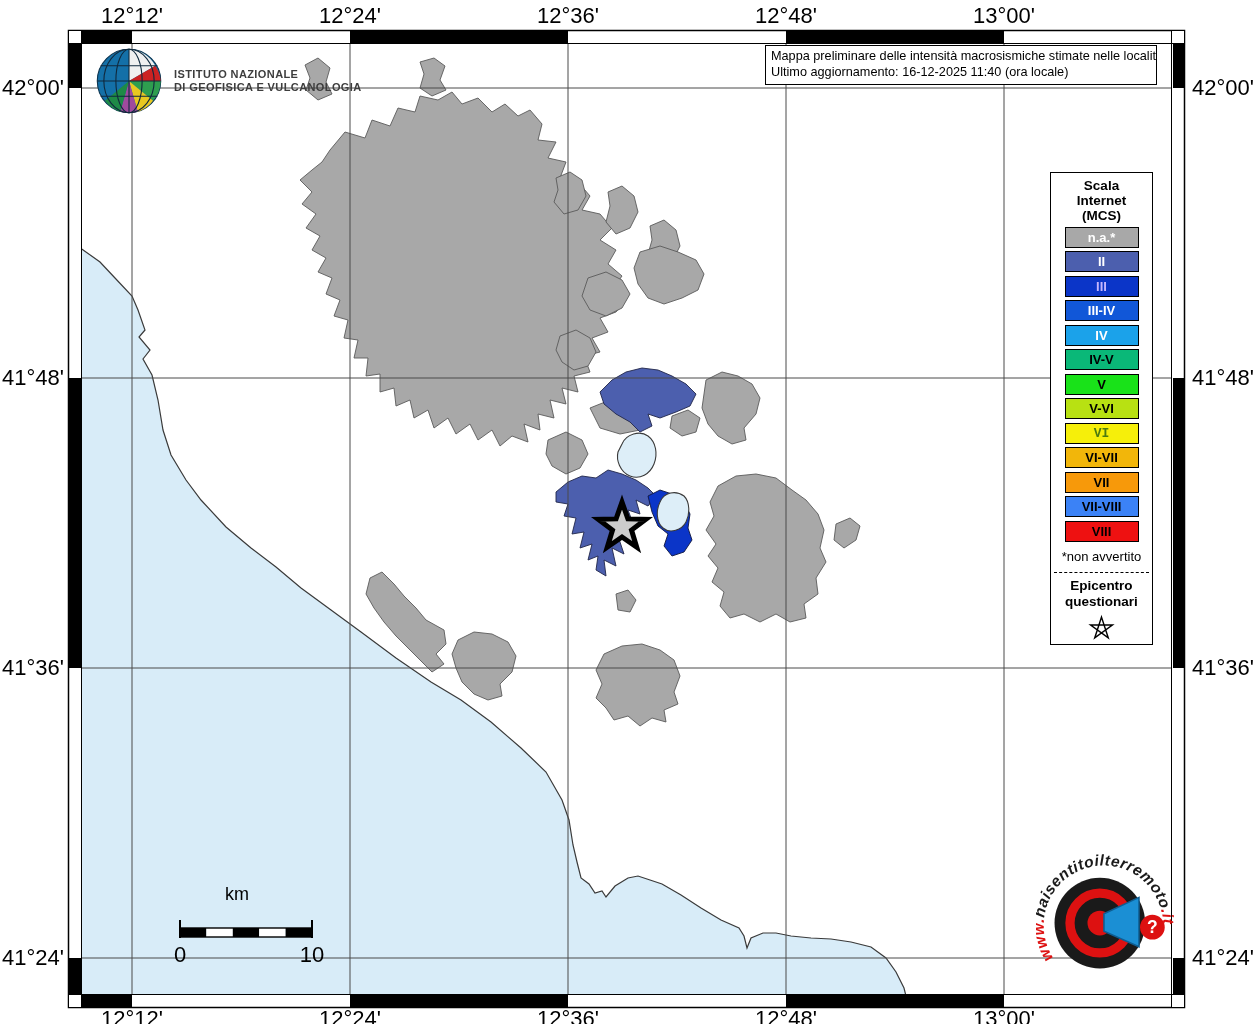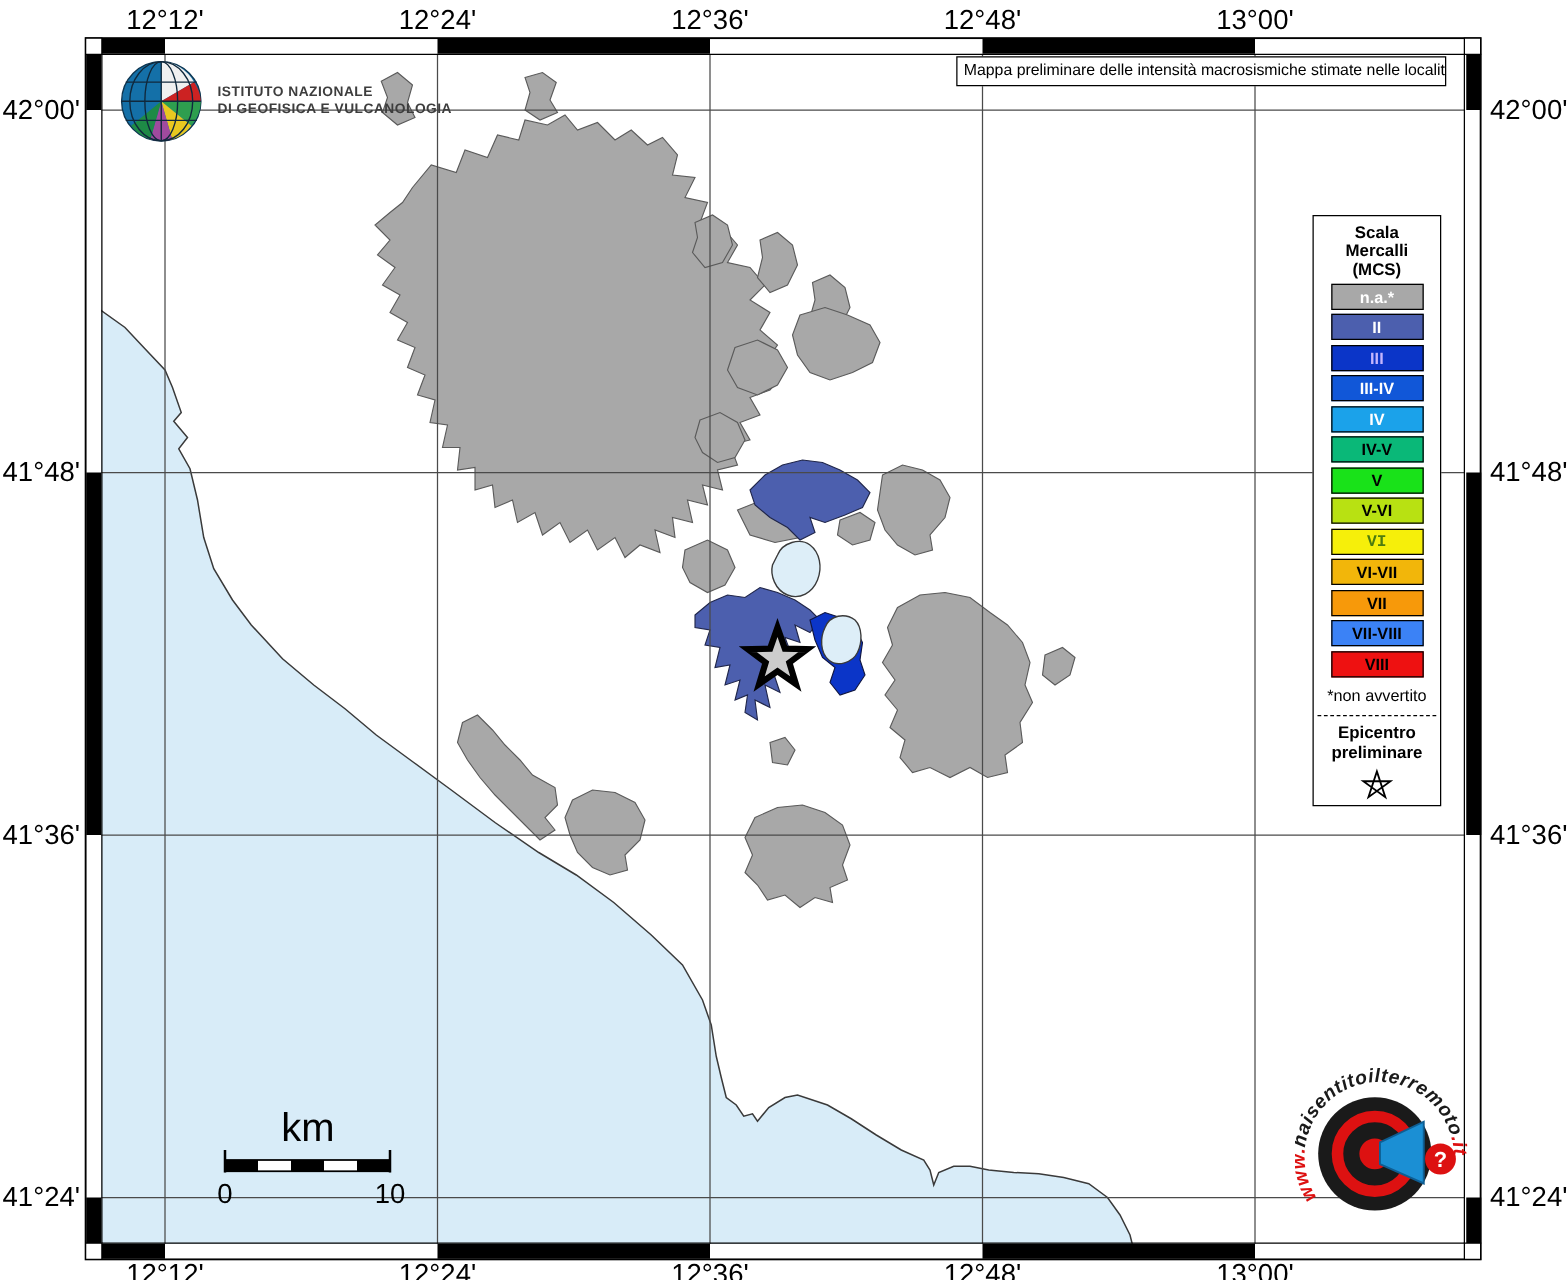--- a/index.html
+++ b/index.html
@@ -30,21 +30,21 @@
   .legend-title{font-weight:bold;font-size:13.5px;line-height:15px;margin-top:5px;}
   .swatch{
     width:72px;height:19px;margin:3.5px auto 0 auto;border:1.3px solid #000;
     font-weight:bold;font-size:13px;line-height:19px;
   }
   .legend-foot{font-size:13px;margin-top:7px;}
   .legend-sep{border-top:1.6px dashed #000;margin:8px 3px 5px 3px;}
   .legend-epi{font-weight:bold;font-size:13.5px;line-height:16px;}
   .legend-star{margin-top:4px;}
   
-  .km-label{left:225px;top:884px;font-size:32px;}
+  .km-label{left:225px;top:884px;font-size:18px;}
   .sb-zero{left:180px;top:942px;font-size:22px;transform:translateX(-50%);}
   .sb-ten{left:312px;top:942px;font-size:22px;transform:translateX(-50%);}
 </style>
 </head>
 <body>
 
 <svg class="abs" style="left:0;top:0;" width="1254" height="1024" viewBox="0 0 1254 1024">
   <defs>
     <clipPath id="mapclip">
         <rect x="81" y="43" width="1091" height="952"></rect>
@@ -191,46 +191,47 @@
     <line x1="32" y1="3" x2="32" y2="61" stroke="#10293d" stroke-width="1"></line>
   </svg>
   <div class="ingv-text">
     <div>ISTITUTO NAZIONALE</div>
     <div>DI GEOFISICA E VULCANOLOGIA</div>
   </div>
 </div>
 
 <div class="abs infobox">
   <div>Mappa preliminare delle intensità macrosismiche stimate nelle località</div>
+  <div>Ultimo aggiornamento: 16-12-2025 11:40 (ora locale)</div>
 </div>
 
 <div class="abs legend">
   <div class="legend-title">
     <div>Scala</div>
-    <div>Mercalli</div>
+    <div>Internet</div>
     <div>(MCS)</div>
   </div>
   <div class="swatch" style="background-color: rgb(168, 168, 168); color: rgb(255, 255, 255);">n.a.*</div>
   <div class="swatch" style="background-color: rgb(76, 95, 174); color: rgb(255, 255, 255);">II</div>
   <div class="swatch" style="background-color: rgb(11, 53, 200); color: #c4b5fd;">III</div>
   <div class="swatch" style="background-color: rgb(17, 87, 216); color: rgb(255, 255, 255);">III-IV</div>
   <div class="swatch" style="background-color: rgb(27, 162, 234); color: rgb(255, 255, 255);">IV</div>
   <div class="swatch" style="background-color: rgb(10, 184, 120); color: rgb(0, 0, 0);">IV-V</div>
   <div class="swatch" style="background-color: rgb(25, 226, 25); color: rgb(0, 0, 0);">V</div>
   <div class="swatch" style="background-color: rgb(184, 225, 18); color: rgb(0, 0, 0);">V-VI</div>
   <div class="swatch" style="background-color: rgb(246, 239, 10); color: #4d7c0f; font-family: Liberation Mono, monospace;">VI</div>
   <div class="swatch" style="background-color: rgb(242, 182, 10); color: rgb(0, 0, 0);">VI-VII</div>
   <div class="swatch" style="background-color: rgb(247, 153, 10); color: rgb(0, 0, 0);">VII</div>
   <div class="swatch" style="background-color: #3b82f6; color: rgb(0, 0, 0);">VII-VIII</div>
   <div class="swatch" style="background-color: rgb(238, 17, 17); color: rgb(0, 0, 0);">VIII</div>
   <div class="legend-foot">*non avvertito</div>
   <div class="legend-sep"></div>
   <div class="legend-epi">
     <div>Epicentro</div>
-    <div>preliminare</div>
+    <div>questionari</div>
   </div>
   <svg class="legend-star" width="27" height="27" viewBox="0 0 26 26">
     <path d="M13,3 L19.5,22.9 L2.5,10.6 L23.5,10.6 L6.5,22.9 Z" fill="#ffffff" stroke="#000" stroke-width="1.4"></path>
   </svg>
 </div>
 
 <div class="abs km-label">km</div>
 <svg class="abs" style="left:172px;top:918px;" width="148" height="24" viewBox="0 0 148 24">
   <line x1="8" y1="2" x2="8" y2="20" stroke="#000" stroke-width="2"></line>
   <line x1="140" y1="2" x2="140" y2="20" stroke="#000" stroke-width="2"></line>

